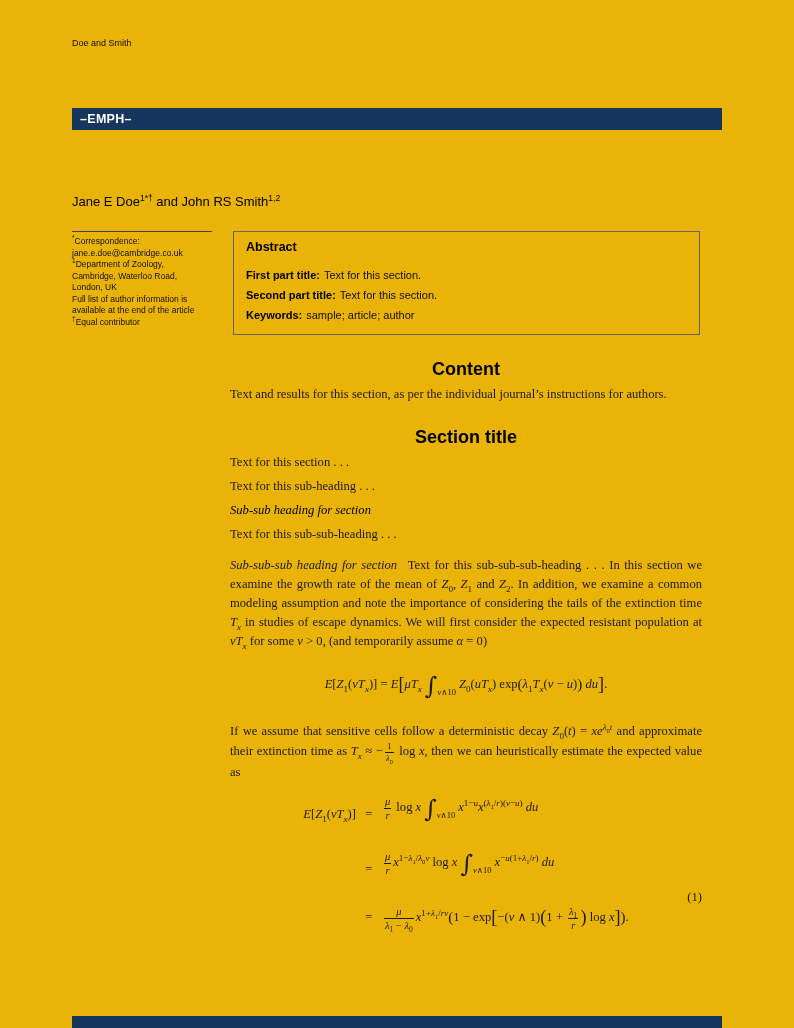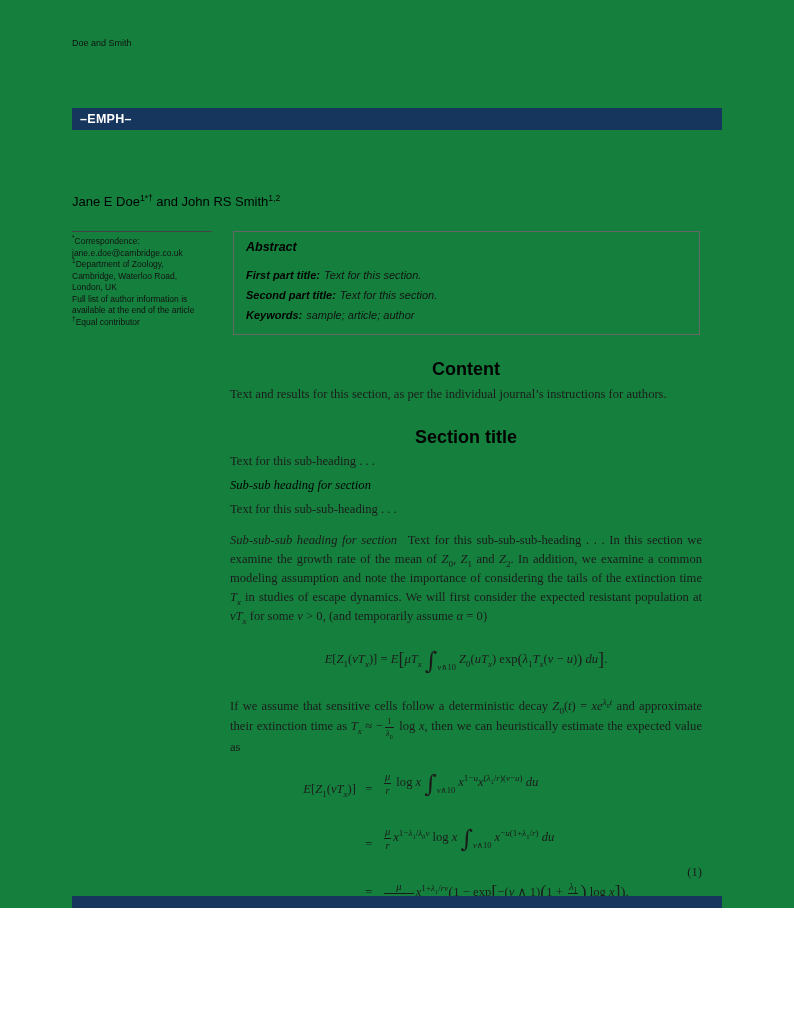--- a/index.html
+++ b/index.html
@@ -4,22 +4,22 @@
 <style>
   * { margin:0; padding:0; box-sizing:border-box; }
   html,body { background:#ffffff; }
   body {
     width:794px; height:1028px;
     font-family:"Liberation Serif","DejaVu Serif",serif;
     color:#1b1b1b;
     position:relative;
   }
   .page {
-    position:relative; width:794px; height:908px;
-    background:#15803d; overflow:hidden;
+    position:relative; width:794px; height:1028px;
+    background:#eab308; overflow:hidden;
   }
   .running-head {
     position:absolute; top:38px; left:72px;
     font-family:"Liberation Sans","DejaVu Sans",sans-serif;
     font-size:9px; color:#111;
   }
   .banner {
     position:absolute; top:108px; left:72px; width:650px; height:22px;
     background:var(--accent,#17365d); color:#fff;
     font-family:"Liberation Sans","DejaVu Sans",sans-serif;
@@ -43,21 +43,20 @@
     font-family:"Liberation Sans","DejaVu Sans",sans-serif;
     font-size:8.5px; line-height:11.5px; color:#111;
     border-top:1px solid #444; padding-top:4px;
   }
   .sidebar sup { font-size:6.5px; line-height:0; }
   .abstract-box {
     position:absolute; top:231px; left:233px; width:467px;
     border:1px solid #666;
     padding:8px 12px 9px 12px;
     font-family:"Liberation Sans","DejaVu Sans",sans-serif;
-    font-style:italic;
   }
   .abstract-heading { font-weight:bold; font-size:12.5px; margin-bottom:11px; color:#000; }
   .abstract-item { font-size:11px; line-height:20px; color:#111; }
   .abstract-item b { margin-right:4px; color:#000;text-align:right; }
   .main {
     position:absolute; top:360px; left:230px; width:472px;
     font-size:12.6px; line-height:19px; text-align:justify;
   }
   .h-major {
     font-family:"Liberation Sans","DejaVu Sans",sans-serif;
@@ -149,20 +148,21 @@
       <b>Keywords:</b><span>sample; article; author</span>
     </div>
   </div>
 
   <div class="main">
 
     <div class="h-major">Content</div>
     <p class="mt6">Text and results for this section, as per the individual journal’s instructions for authors.</p>
 
     <div class="h-major mt24">Section title</div>
+    <p class="mt6">Text for this section . . .</p>
 
     <p class="mt5">Text for this sub-heading . . .</p>
 
     <div class="h-subsub mt14">Sub-sub heading for section</div>
     <p class="mt5">Text for this sub-sub-heading . . .</p>
 
     <p class="mt12"><i>Sub-sub-sub heading for section</i>  Text for this sub-sub-sub-heading . . . In this section we examine the growth rate of the mean of <i>Z</i><sub>0</sub>, <i>Z</i><sub>1</sub> and <i>Z</i><sub>2</sub>. In addition, we examine a common modeling assumption and note the importance of considering the tails of the extinction time <i>T<sub>x</sub></i> in studies of escape dynamics. We will first consider the expected resistant population at <i>vT<sub>x</sub></i> for some <i>v</i> &gt; 0, (and temporarily assume <i>α</i> = 0)</p>
 
     <div class="deq"><i>E</i>[<i>Z</i><sub>1</sub>(<i>vT<sub>x</sub></i>)] = <i>E</i><span class="bb">[</span><i>μT<sub>x</sub></i><span class="int">∫</span><span class="ilim">
           <span><i>v</i>∧1</span>

